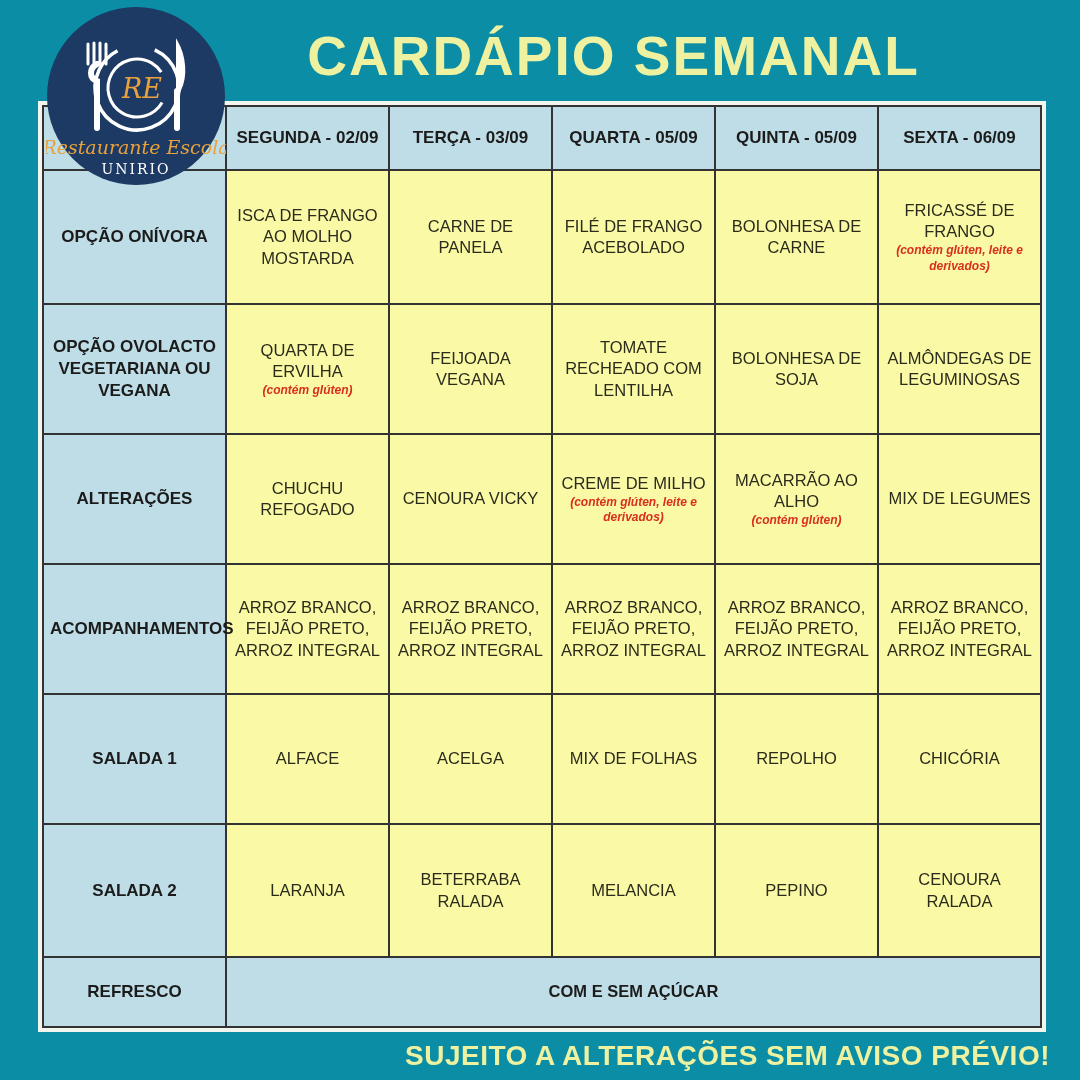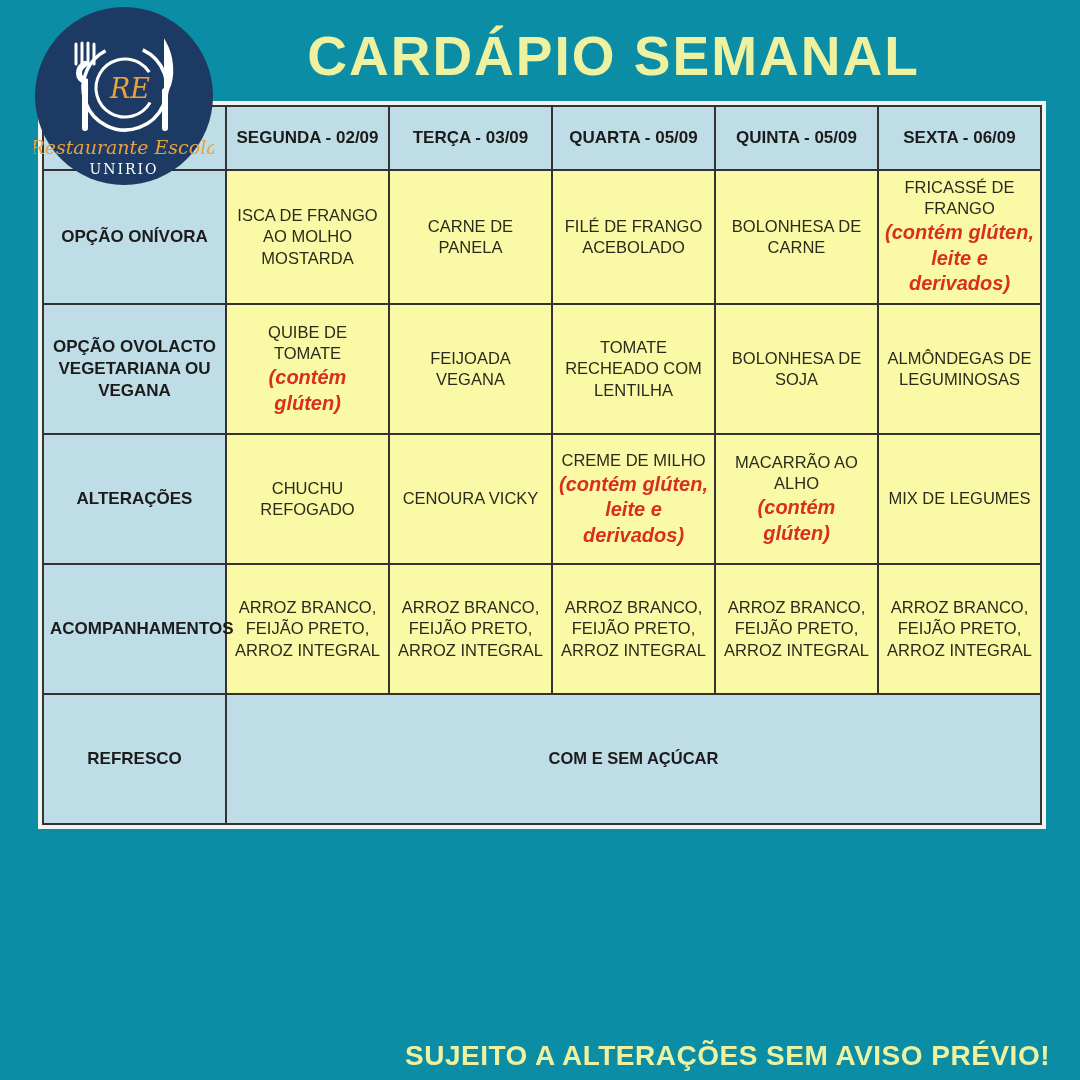--- a/index.html
+++ b/index.html
@@ -51,33 +51,33 @@
   tbody th{
     background:var(--lightblue);
     font-size:17px; font-weight:700; color:var(--label-ink);
   }
   td{
     background:var(--yellow);
     font-size:16.5px; color:var(--cell-ink);
   }
   td .note{
     color:var(--red); font-weight:700; font-style:italic;
-    font-size:20px; margin-top:1px;
+    font-size:12px; margin-top:1px;
   }
   td.merged{
     background:var(--lightblue);
     font-weight:700; font-size:16.5px; color:var(--label-ink);
   }
   .footer{
     position:absolute; right:30px; bottom:8px;
     font-size:28px; font-weight:700; letter-spacing:0.5px;
     color:var(--title-yellow);
   }
   .logo{
-    position:absolute; left:34px; top:6px;
+    position:absolute; left:46px; top:6px;
     width:180px; height:180px; z-index:5;
   }
 </style>
 </head>
 <body>
 
 <div class="title">CARDÁPIO SEMANAL</div>
 
 <div class="logo">
   <svg viewBox="0 0 180 180" width="180" height="180">
@@ -142,21 +142,21 @@
             <div>BOLONHESA DE CARNE</div>
           </td>
           <td>
             <div>FRICASSÉ DE FRANGO</div>
             <div class="note">(contém glúten, leite e derivados)</div>
           </td>
         </tr>
         <tr>
           <th>OPÇÃO OVOLACTO VEGETARIANA OU VEGANA</th>
           <td>
-            <div>QUIBE DE TOMATE</div>
+            <div>QUARTA DE ERVILHA</div>
             <div class="note">(contém glúten)</div>
           </td>
           <td>
             <div>FEIJOADA VEGANA</div>
           </td>
           <td>
             <div>TOMATE RECHEADO COM LENTILHA</div>
           </td>
           <td>
             <div>BOLONHESA DE SOJA</div>
@@ -194,20 +194,56 @@
             <div>ARROZ BRANCO, FEIJÃO PRETO, ARROZ INTEGRAL</div>
           </td>
           <td>
             <div>ARROZ BRANCO, FEIJÃO PRETO, ARROZ INTEGRAL</div>
           </td>
           <td>
             <div>ARROZ BRANCO, FEIJÃO PRETO, ARROZ INTEGRAL</div>
           </td>
           <td>
             <div>ARROZ BRANCO, FEIJÃO PRETO, ARROZ INTEGRAL</div>
+          </td>
+        </tr>
+        <tr>
+          <th>SALADA 1</th>
+          <td>
+            <div>ALFACE</div>
+          </td>
+          <td>
+            <div>ACELGA</div>
+          </td>
+          <td>
+            <div>MIX DE FOLHAS</div>
+          </td>
+          <td>
+            <div>REPOLHO</div>
+          </td>
+          <td>
+            <div>CHICÓRIA</div>
+          </td>
+        </tr>
+        <tr>
+          <th>SALADA 2</th>
+          <td>
+            <div>LARANJA</div>
+          </td>
+          <td>
+            <div>BETERRABA RALADA</div>
+          </td>
+          <td>
+            <div>MELANCIA</div>
+          </td>
+          <td>
+            <div>PEPINO</div>
+          </td>
+          <td>
+            <div>CENOURA RALADA</div>
           </td>
         </tr>
         <tr>
           <th>REFRESCO</th>
           <td class="merged" colspan="5">COM E SEM AÇÚCAR</td>
         </tr>
       </tbody>
   </table>
 </div>
 

